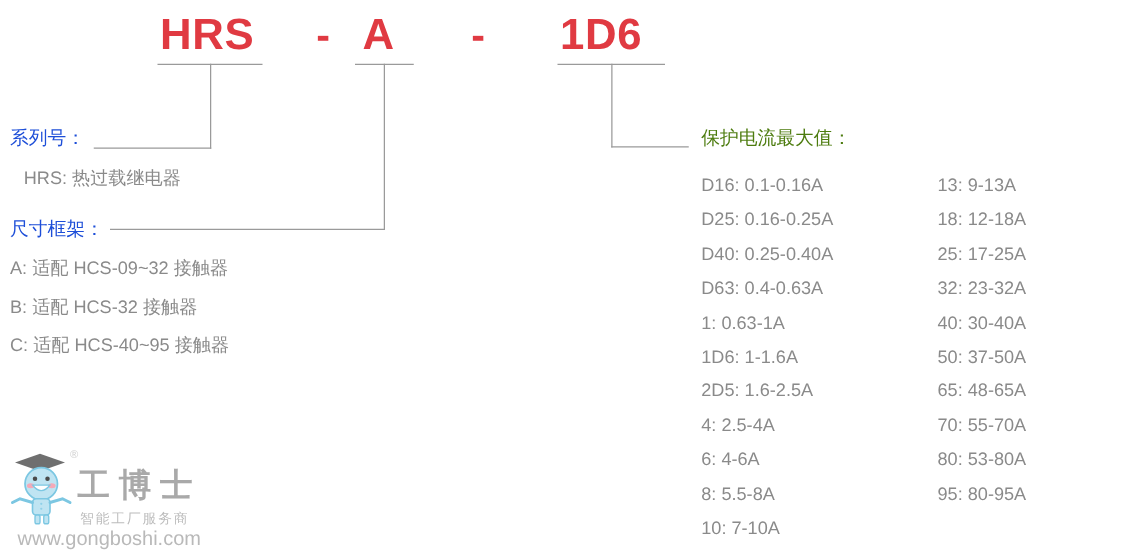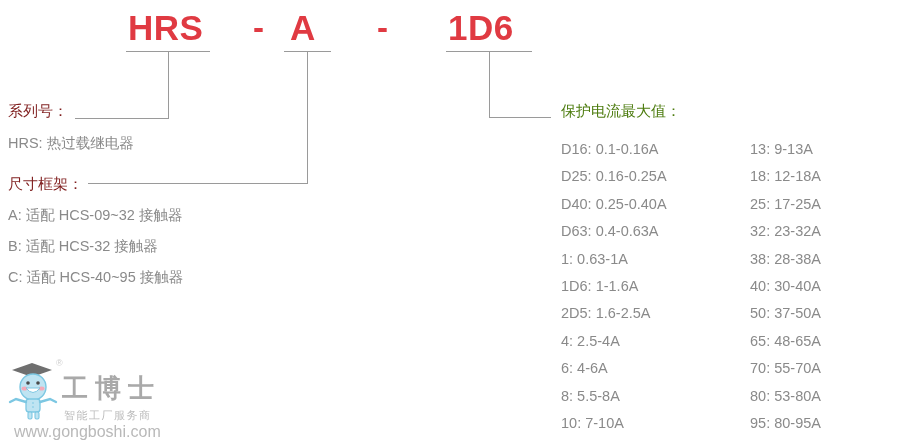--- a/index.html
+++ b/index.html
@@ -71,33 +71,33 @@
   #v-frame { left: 307px; top: 51px; height: 133px; }
   #h-frame { left: 88px;  top: 183px; width: 220px; }
 
   
   #v-rating { left: 489px; top: 51px; height: 67px; }
   #h-rating { left: 489px; top: 117px; width: 62px; }
 
   
   .left-block { position: absolute; left: 8px; }
   .lbl-heading {
-    color: #7f1d1d;
+    color: #1d4ed8;
     font-size: 15px;
     line-height: 22px;
     white-space: nowrap;
   }
   .lbl-text {
     color: #8a8a8a;
     font-size: 14.5px;
     line-height: 31px;
     white-space: nowrap;
   }
   #series-heading { top: 100px; }
-  #series-desc    { top: 128px; }
+  #series-desc    { top: 128px; margin-left: 11px; }
   #frame-heading  { top: 173px; }
   #frame-list     { top: 200px; }
 
   
   #rating-heading {
     position: absolute;
     left: 561px;
     top: 100px;
     color: #4d7c0f;
     font-size: 15px;
@@ -216,21 +216,20 @@
       <div class="rating-item">4: 2.5-4A</div>
       <div class="rating-item">6: 4-6A</div>
       <div class="rating-item">8: 5.5-8A</div>
       <div class="rating-item">10: 7-10A</div>
     </div>
     <div class="rating-col" id="rating-col-right">
       <div class="rating-item">13: 9-13A</div>
       <div class="rating-item">18: 12-18A</div>
       <div class="rating-item">25: 17-25A</div>
       <div class="rating-item">32: 23-32A</div>
-      <div class="rating-item">38: 28-38A</div>
       <div class="rating-item">40: 30-40A</div>
       <div class="rating-item">50: 37-50A</div>
       <div class="rating-item">65: 48-65A</div>
       <div class="rating-item">70: 55-70A</div>
       <div class="rating-item">80: 53-80A</div>
       <div class="rating-item">95: 80-95A</div>
     </div>
   </div>
 
   <div id="watermark">

